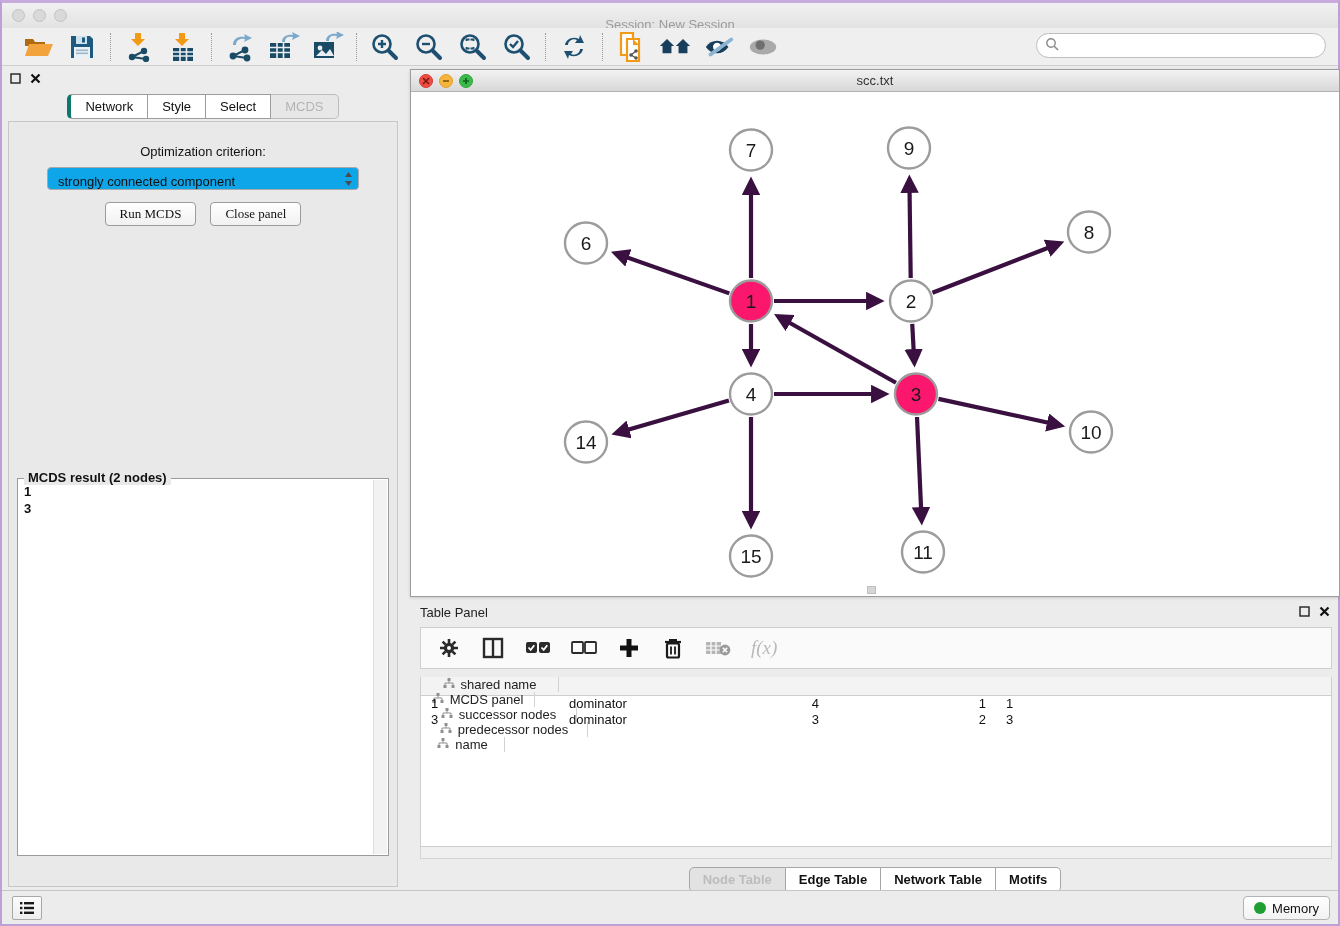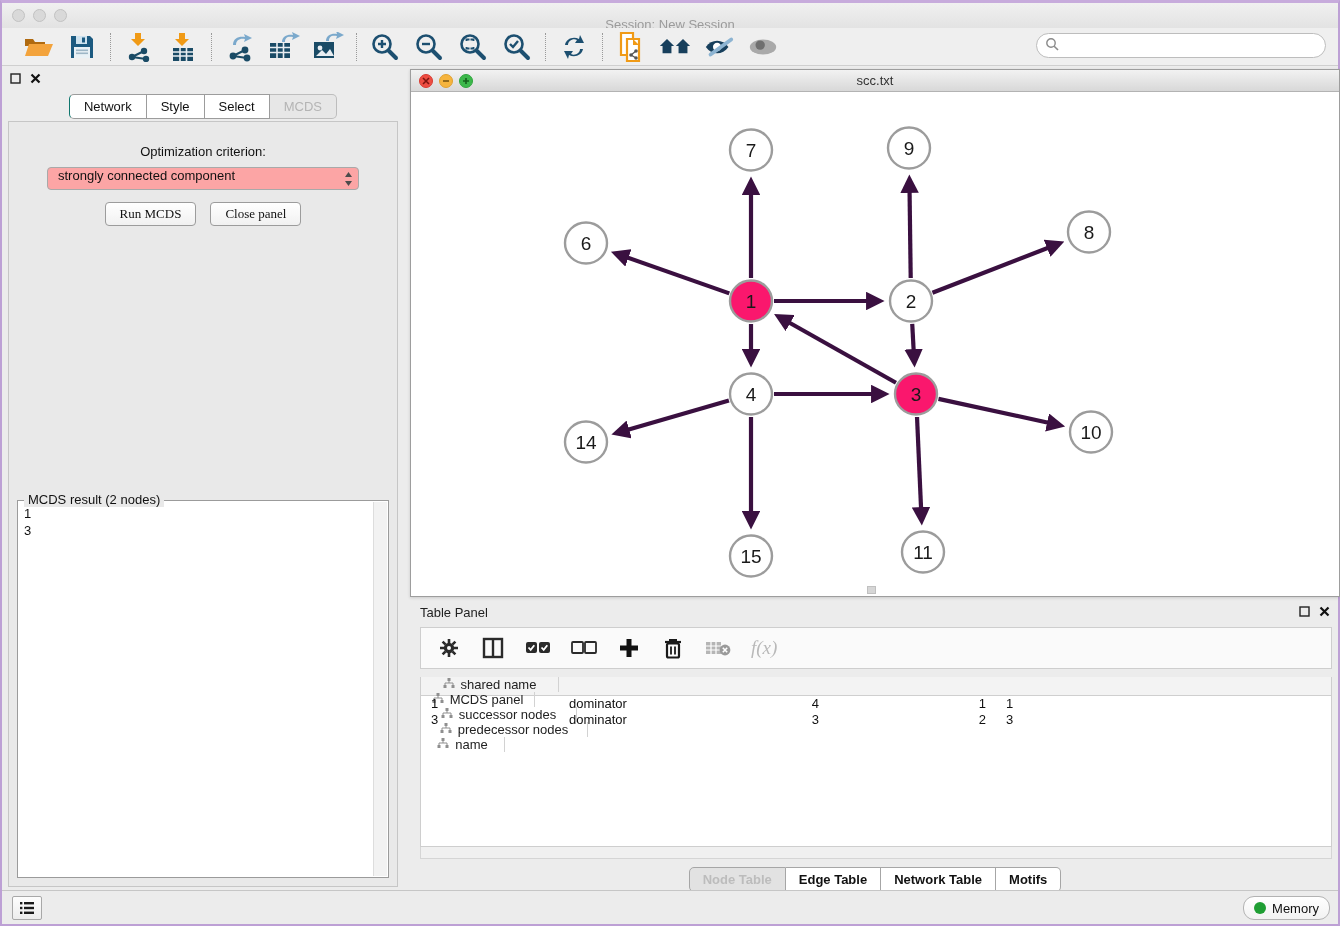--- a/index.html
+++ b/index.html
@@ -30,35 +30,35 @@
     font-family:"Liberation Sans",sans-serif; }
 
   
   .control-panel { position:absolute; left:0; top:63px; width:402px; height:827px; }
   .panel-header { display:flex; align-items:center; height:26px; padding:0 8px; }
   .panel-header .ph-title { font-size:13px; color:#222; flex:1; }
   .ph-icons { display:flex; gap:9px; align-items:center; }
   .cp-tabs { display:flex; justify-content:center; margin-top:2px; }
   .cp-tab { font-size:13px; padding:4px 14px; background:#fff; border:1px solid #9c9c9c;
     border-left:none; color:#111; cursor:default; }
-  .cp-tab:first-child { border-left:1px solid #0f766e; border-radius:5px 0 0 5px; }
+  .cp-tab:first-child { border-left:4px solid #0f766e; border-radius:5px 0 0 5px; }
   .cp-tab.selected { background:#e7e7e7; color:#b4b4b4; border-color:#bdbdbd; border-radius:0 5px 5px 0; }
   .cp-body { position:absolute; left:6px; top:55px; width:390px; height:766px;
     background:#e9e9e9; border:1px solid #c6c6c6; }
   .opt-label { text-align:center; font-size:13px; color:#111; margin-top:22px; }
-  .opt-select { position:relative; margin:8px auto 0; width:312px; height:23px; background:#fca5a5;
-    border:1px solid #a9a9a9; border-radius:4px; display:flex; align-items:flex-start;
+  .opt-select { position:relative; margin:8px auto 0; width:312px; height:23px; background:#0ea5e9;
+    border:1px solid #a9a9a9; border-radius:4px; display:flex; align-items:flex-end;
     padding:0 22px 0 10px; font-size:13px; color:#111; }
   .opt-select .spinner { position:absolute; right:5px; top:3px; }
   .cp-buttons { display:flex; justify-content:center; gap:14px; margin-top:12px; }
   .cp-btn { font-size:13px; color:#111; background:linear-gradient(#ffffff,#f1f1f1);
     border:1px solid #9c9c9c; border-radius:4px; padding:3px 14px; cursor:default;
     font-family:Liberation Serif, serif; }
-  .result-group { position:absolute; left:8px; top:378px; width:372px; height:378px;
-    border:1px solid #9b9b9b; background:#fff; }
+  .result-group { position:absolute; left:8px; top:356px; width:372px; height:378px;
+    border:1px solid #9b9b9b; background:#fff;font-weight:bold; }
   .result-title { position:absolute; left:6px; top:-9px; background:#e9e9e9;
     font-size:13px; color:#111; padding:0 4px; }
   .result-text { position:absolute; left:2px; top:4px; right:16px; bottom:2px;
     font-size:13px; color:#111; line-height:17px; padding-left:4px; white-space:pre; overflow:hidden; }
   .result-scroll { position:absolute; right:1px; top:1px; width:14px; bottom:1px;
     background:#f2f2f2; border-left:1px solid #ddd; }
 
   
   .net-window { position:absolute; left:408px; top:66px; width:930px; height:528px;
     background:#f97316; border:1px solid #9d9d9d; box-shadow:0 1px 3px rgba(0,0,0,.15); }
@@ -97,21 +97,21 @@
   .tp-tab.selected { background:#e2e2e2; color:#bcbcbc; border-left:1px solid #a6a6a6; border-radius:5px 0 0 5px; }
   .tp-tab:last-child { border-radius:0 5px 5px 0; }
 
   
   .statusbar { position:absolute; left:0; bottom:0; width:100%; height:34px;
     background:#ececec; border-top:1px solid #c6c6c6; }
   .sb-left-btn { position:absolute; left:10px; top:5px; width:30px; height:24px;
     background:linear-gradient(#fdfdfd,#ededed); border:1px solid #a8a8a8; border-radius:2px;
     display:flex; align-items:center; justify-content:center; }
   .memory-btn { position:absolute; right:8px; top:5px; height:24px; padding:0 10px;
-    background:linear-gradient(#ffffff,#f2f2f2); border:1px solid #b3b3b3; border-radius:11px;
+    background:linear-gradient(#ffffff,#f2f2f2); border:1px solid #b3b3b3; border-radius:4px;
     display:flex; align-items:center; gap:6px; font-size:13px; color:#111;
     font-family:"Liberation Sans",sans-serif; }
   .mem-dot { width:12px; height:12px; border-radius:50%; }
 </style>
 </head>
 <body>
 
 <div id="app">
 
   <div class="titlebar">

